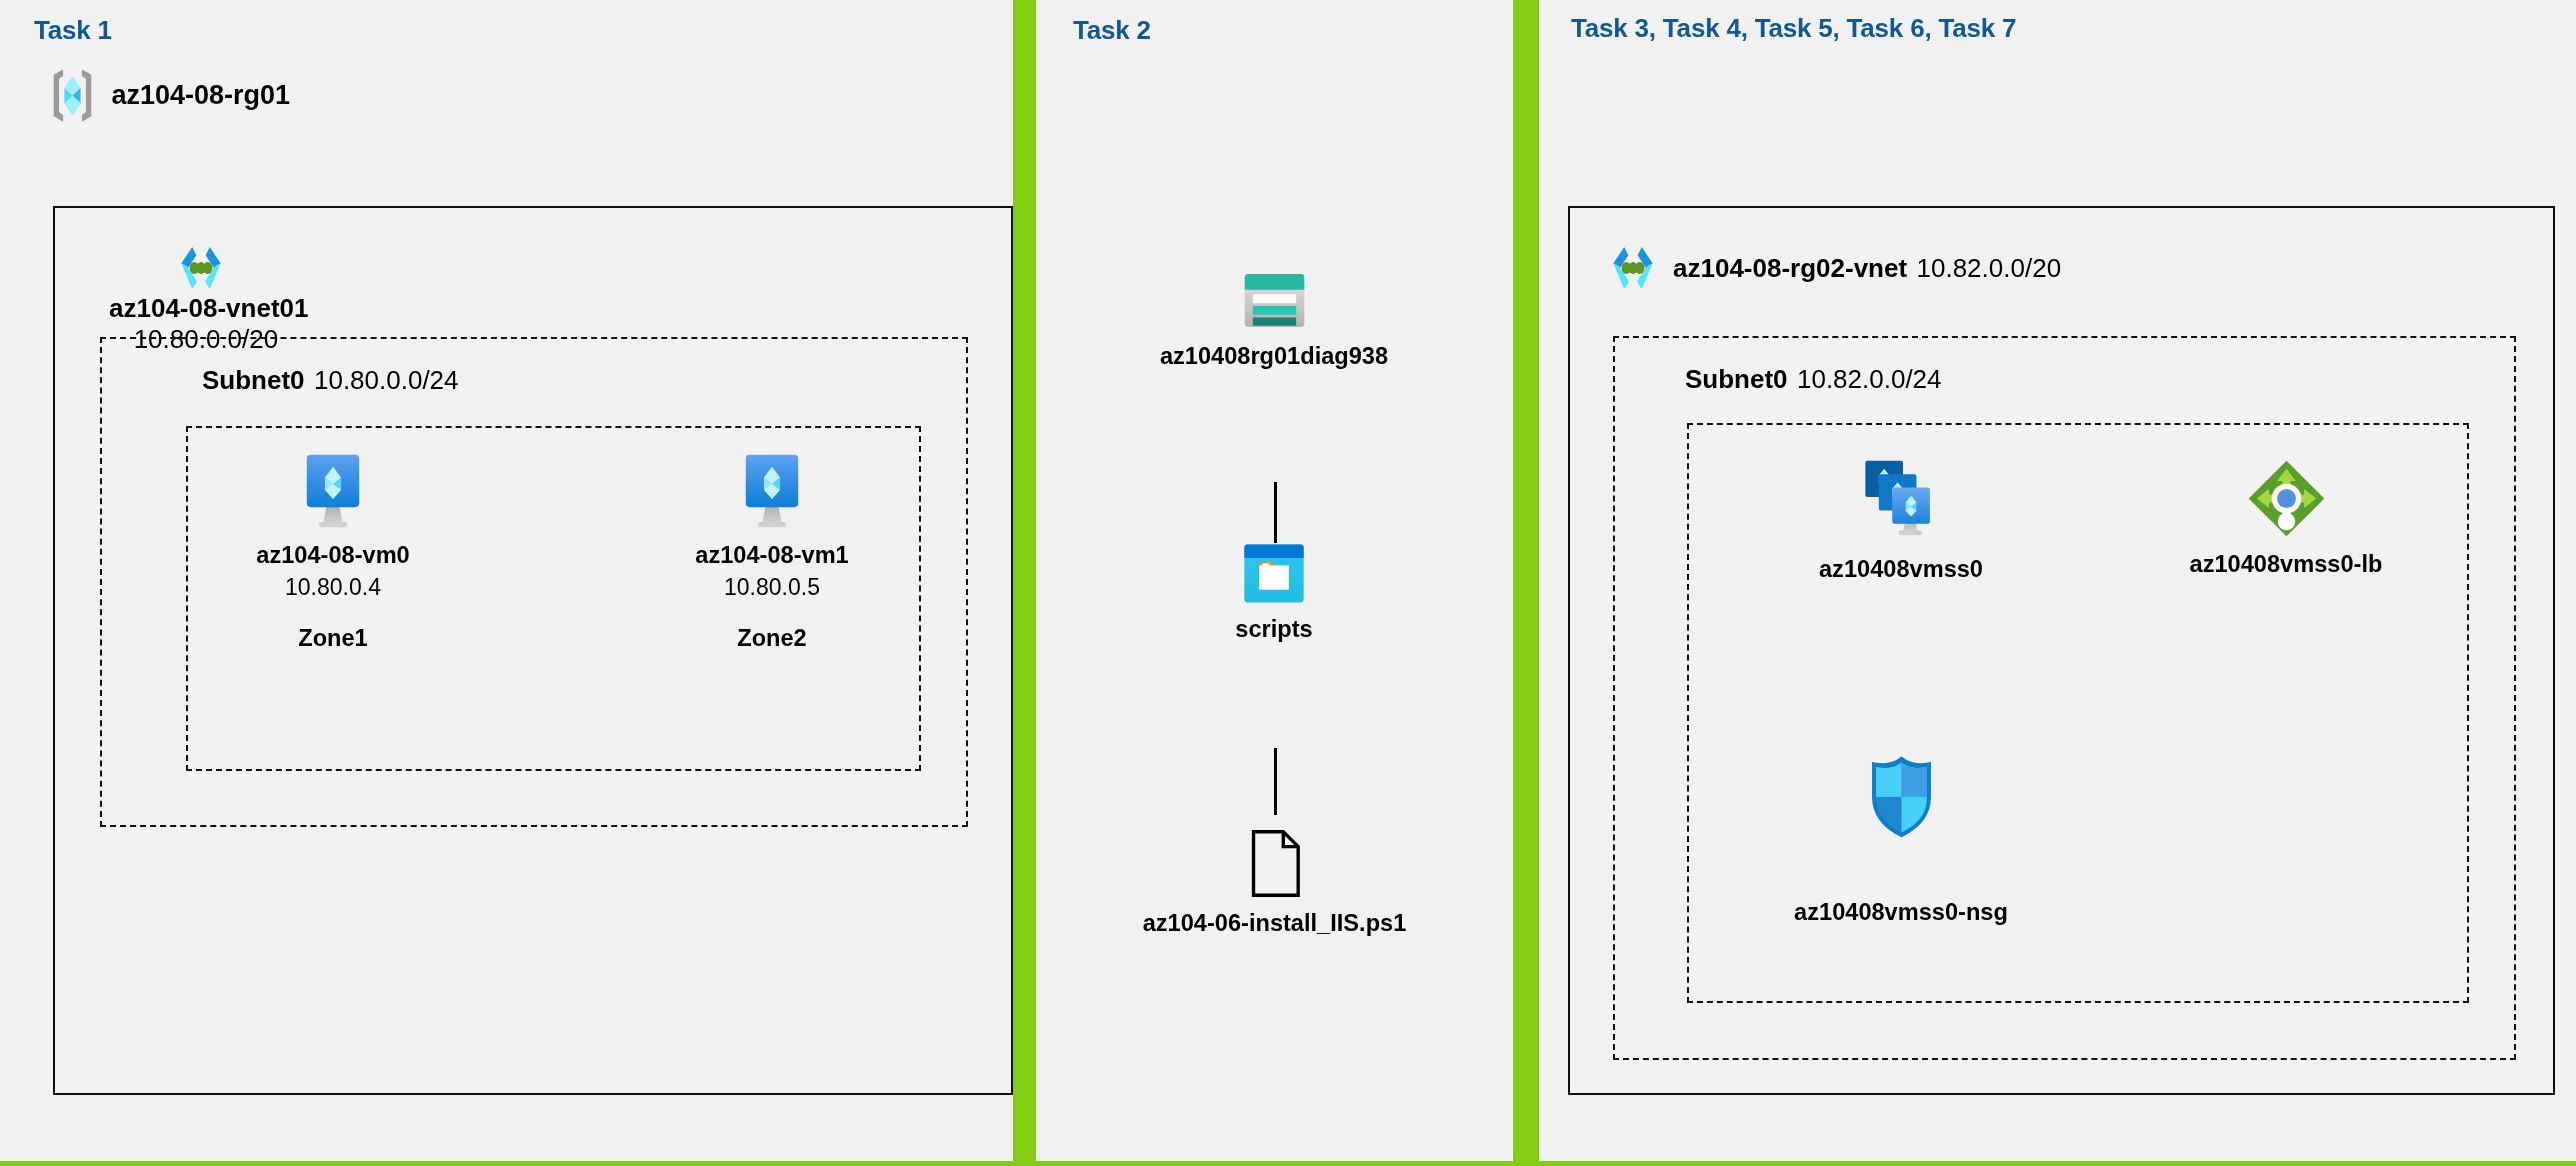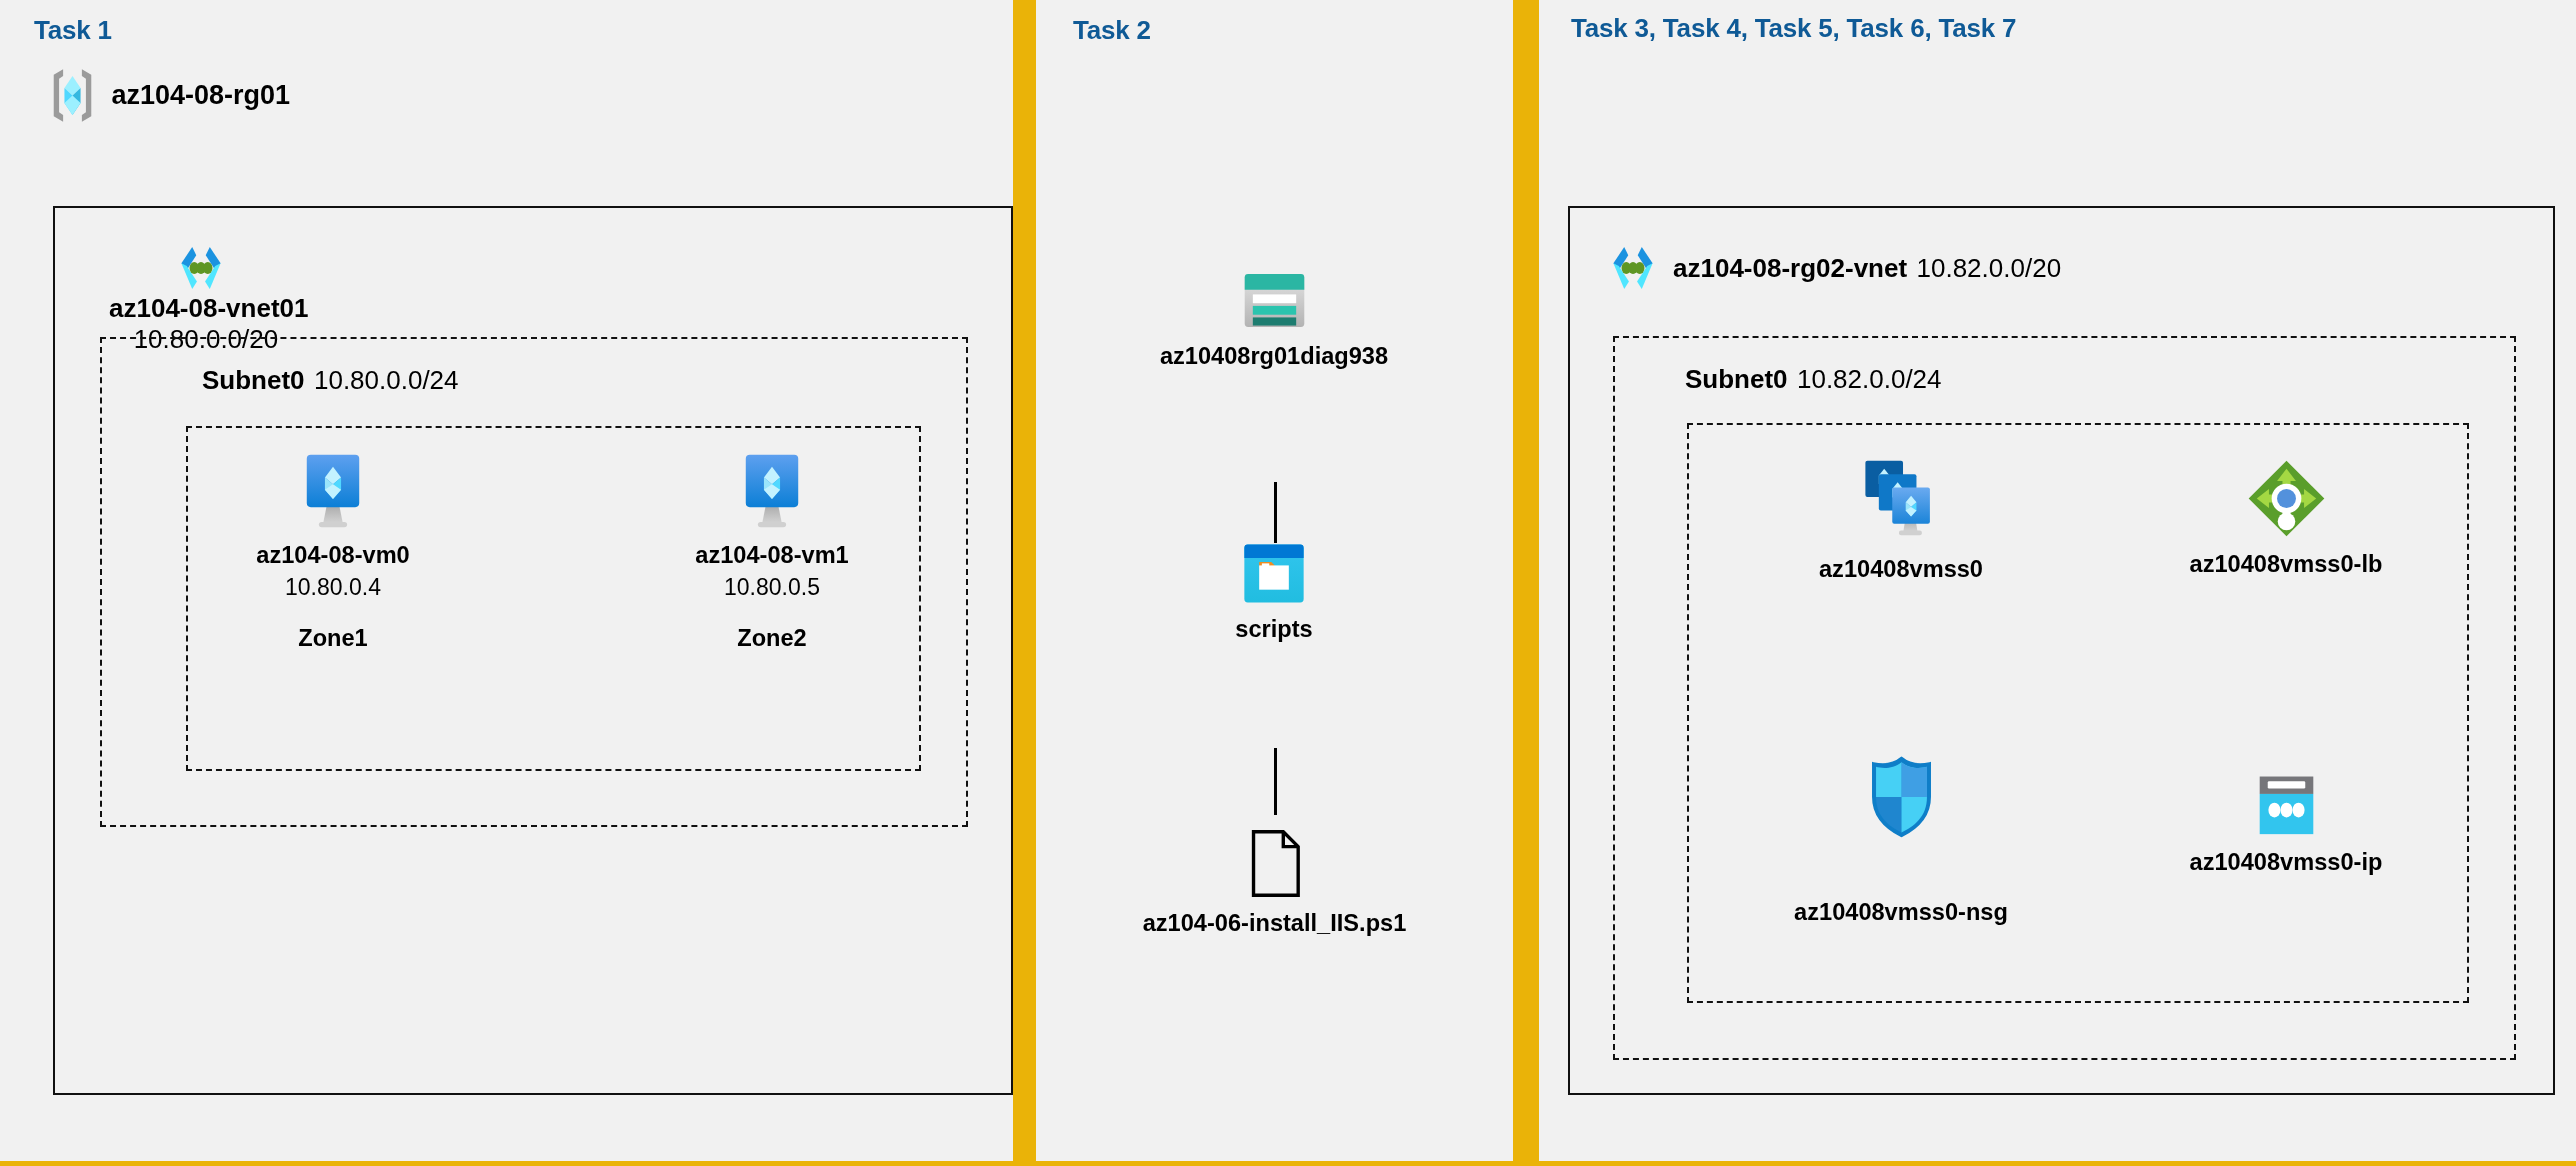--- a/index.html
+++ b/index.html
@@ -2,21 +2,21 @@
 <html style="font-size:10.8px"><head>
 <meta charset="utf-8">
 <style>
   * { box-sizing: border-box; margin: 0; padding: 0; }
   html, body {
     width: 2576px; height: 1166px;
     background: #ffffff;
     font-family: "Liberation Sans", sans-serif;
     overflow: hidden;
   }
-  .canvas { position: relative; width: 2576px; height: 1166px; background:#eab308; }
+  .canvas { position: relative; width: 2576px; height: 1166px; background:#84cc16; }
 
   
   .panel { position: absolute; background: #f1f1f1; }
   #panel-task1 { left: 0;    top: 0; width: 1013px; height: 1161px; }
   #panel-task2 { left: 1036px; top: 0; width: 477px;  height: 1161px; }
   #panel-task3 { left: 1539px; top: 0; width: 1037px; height: 1161px; }
 
   .task-label {
     position: absolute;
     color: #0f5a96;
@@ -325,28 +325,15 @@
         <path d="M50 10 C63 21 80 19 88 17 V62 H50 Z" fill="#46d0f5"></path>
         <path d="M50 10 C37 21 20 19 12 17 V62 H50 Z" fill="#46d0f5"></path>
         <path d="M50 10 C63 21 80 19 88 17 V62 H50 Z" fill="#3f9fe4"></path>
         <path d="M50 62 H12 V62 C12 92 32 106 50 115 Z" fill="#1f86cf"></path>
         <path d="M50 62 H88 V62 C88 92 68 106 50 115 Z" fill="#46d0f5"></path>
       </svg>
     </span>
     <span class="node-title">az10408vmss0-nsg</span>
   </div>
 
-  <div class="node" id="node-ip">
-    <span>
-      <svg width="67" height="62" viewBox="0 0 100 92">
-        <rect x="10" y="2" width="80" height="26" fill="#76767a"></rect>
-        <rect x="22" y="9" width="56" height="11" rx="2" fill="#ffffff"></rect>
-        <rect x="10" y="28" width="80" height="60" fill="#32c5ee"></rect>
-        <ellipse cx="32" cy="52" rx="9" ry="11" fill="#ffffff"></ellipse>
-        <ellipse cx="50" cy="52" rx="9" ry="11" fill="#ffffff"></ellipse>
-        <ellipse cx="68" cy="52" rx="9" ry="11" fill="#ffffff"></ellipse>
-      </svg>
-    </span>
-    <span class="node-title">az10408vmss0-ip</span>
-  </div>
 
 </div>
 
 
 </body></html>

